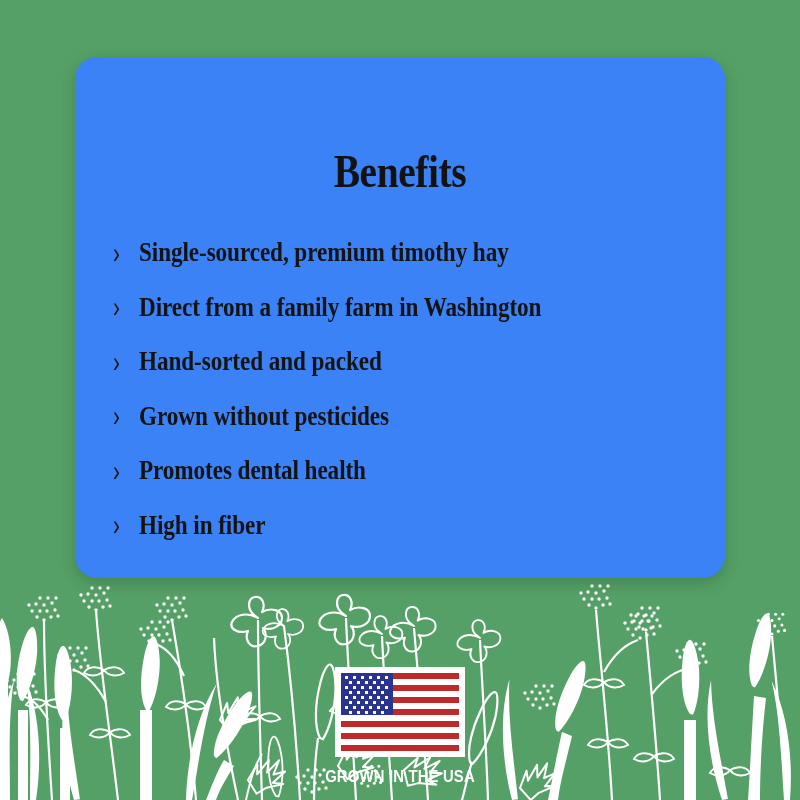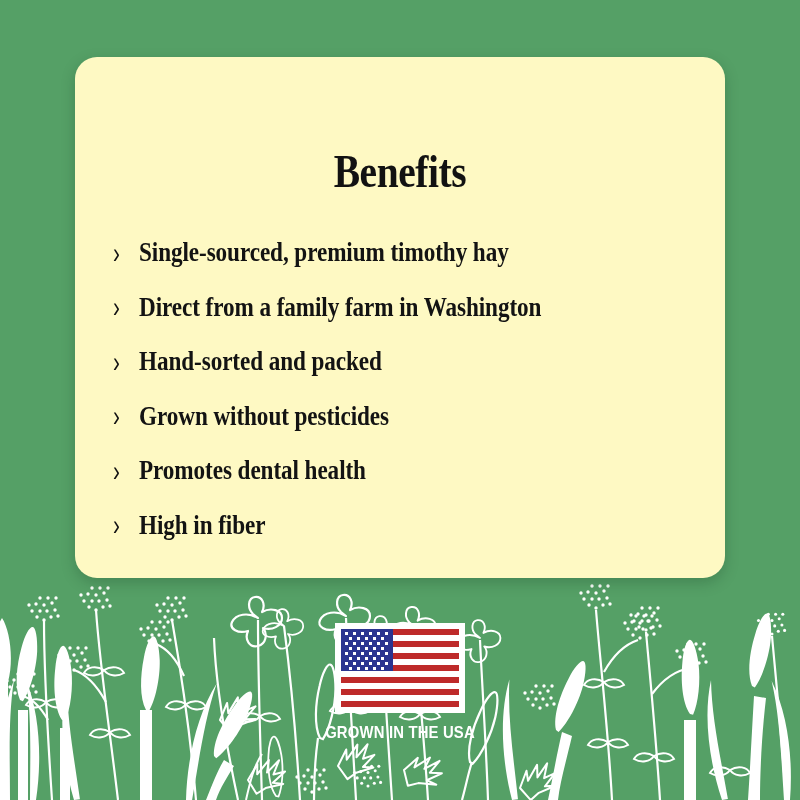--- a/index.html
+++ b/index.html
@@ -37,21 +37,21 @@
     height: 330px;
   }
 
   
   #benefits-card {
     position: absolute;
     left: 75px;
     top: 57px;
     width: 650px;
     height: 521px;
-    background: #fef9c3;
+    background: #3b82f6;
     border-radius: 22px;
     box-shadow: 0 5px 14px rgba(20, 55, 30, 0.25);
     box-sizing: border-box;
     padding: 6px;
   }
 
   #card-title {
     position: absolute;
     left: 0;
     top: 88px;
@@ -106,21 +106,21 @@
     white-space: nowrap;
     transform: scaleX(0.875);
     transform-origin: left center;
     letter-spacing: -0.1px;
   }
 
   
   #usa-badge {
     position: absolute;
     left: 0;
-    top: 623px;
+    top: 667px;
     width: 800px;
     text-align: center;
   }
 
   #usa-flag {
     display: inline-block;
     position: relative;
     width: 130px;
     height: 90px;
     background: #FFFFFF;

